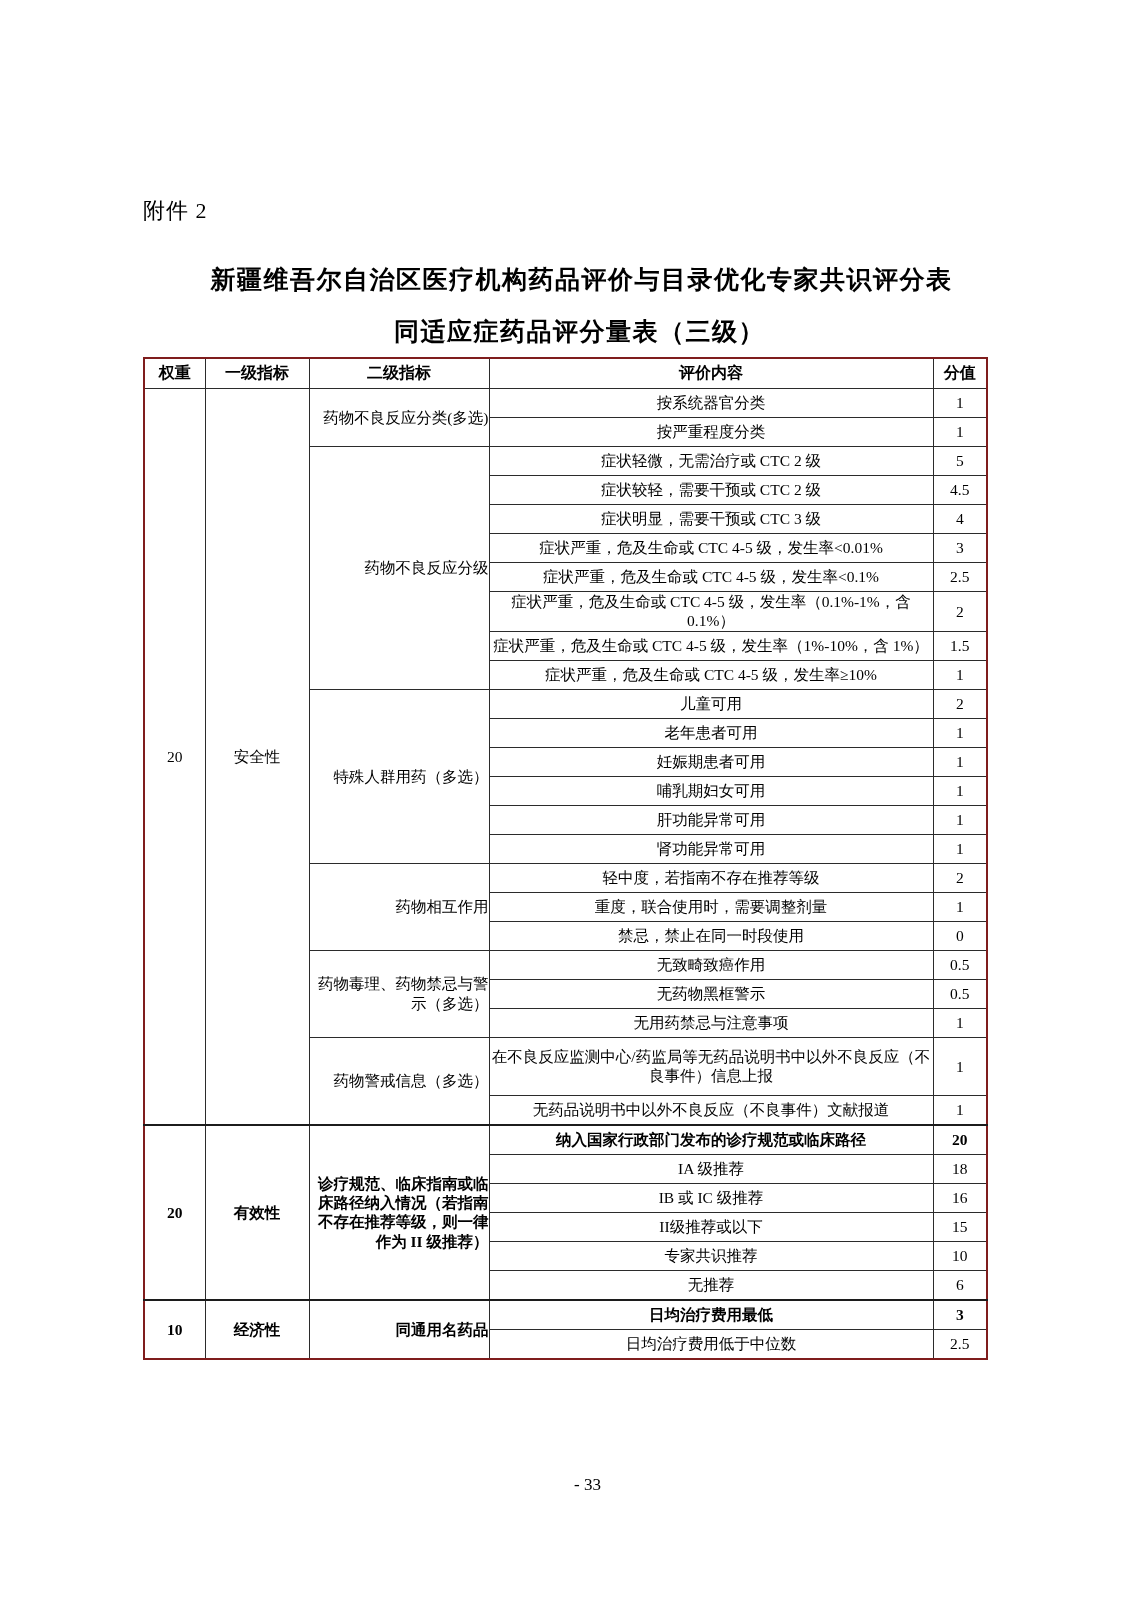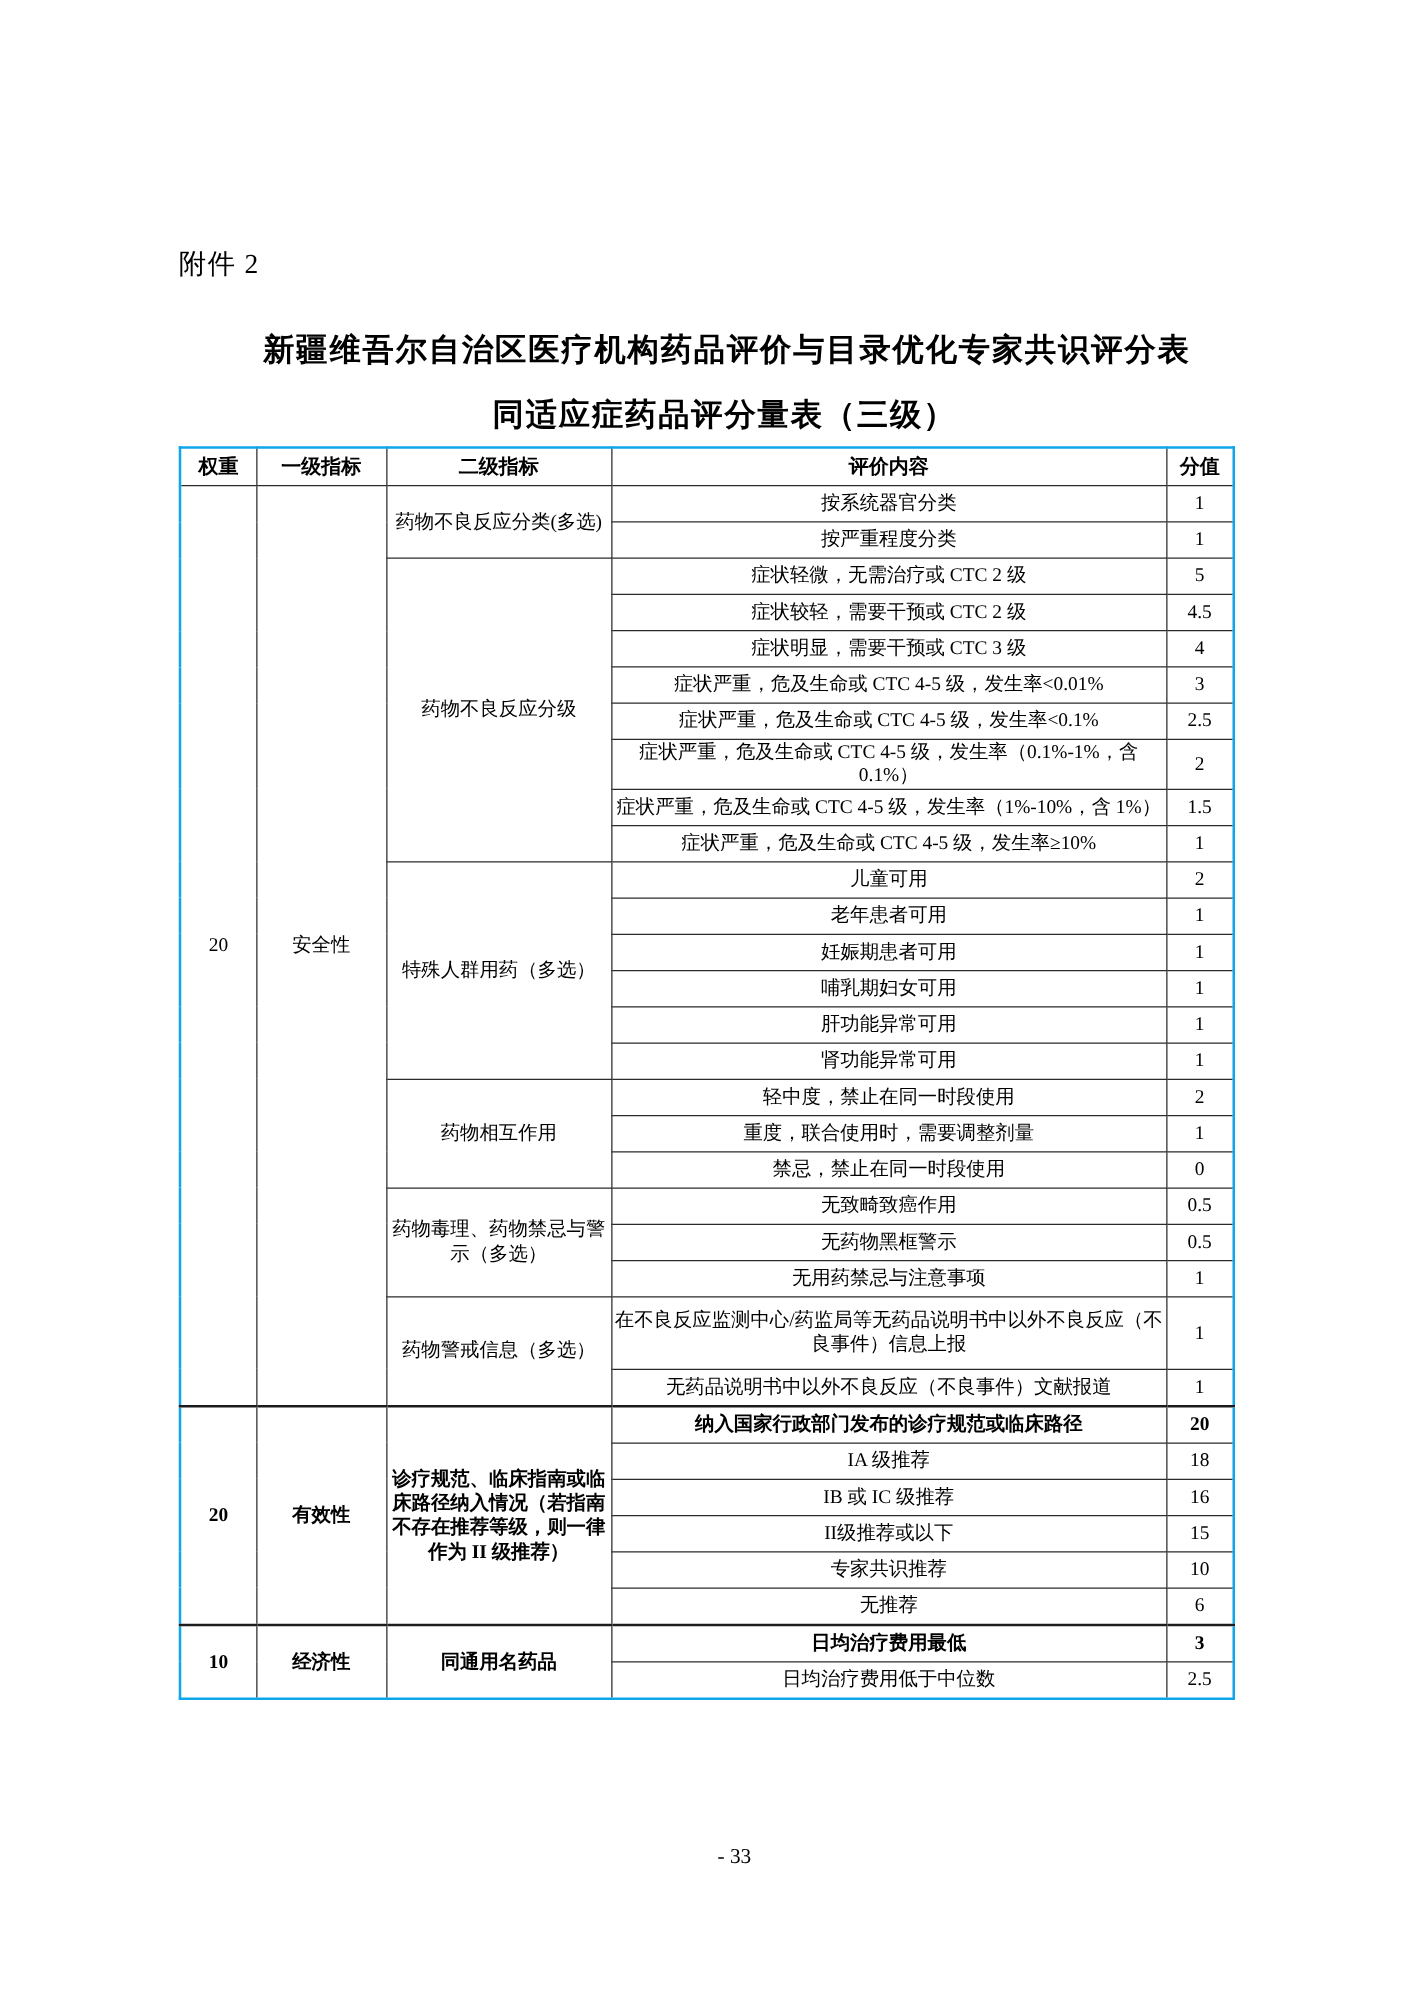--- a/index.html
+++ b/index.html
@@ -49,34 +49,34 @@
     table-layout: fixed;
     width: 843px;
     font-size: 15.5px;
   }
   table.scoring-table td, table.scoring-table th {
     border: 1px solid #2b2b2b;
     vertical-align: middle;
     padding: 0;
     overflow: hidden;
   }
-  table.scoring-table { border: 2px solid #0ea5e9; }
+  table.scoring-table { border: 2px solid #7f1d1d; }
   table.scoring-table th {
     font-family: "Liberation Sans", "DejaVu Sans", sans-serif;
     font-weight: bold;
     font-size: 16px;
     height: 29px;
     text-align: center;
   }
   table.scoring-table td { height: 28px; line-height: 1.25; }
   tr.tall td { height: 57px; }
   tr.section-start td { border-top: 2.5px solid #1c1c1c; font-weight: bold; }
   td.c-center { text-align: center; }
   td.c-sub {
-    text-align: center;
+    text-align: right;
     padding-left: 9px;
     padding-right: 3px;
     line-height: 2.75;
   }
   td.c-content {
     text-align: center;
     padding-left: 11px;
     padding-right: 4px;
     line-height: 29px;
   }
@@ -181,21 +181,21 @@
         <tr>
           <td class="c-content">肝功能异常可用</td>
           <td class="c-score">1</td>
         </tr>
         <tr>
           <td class="c-content">肾功能异常可用</td>
           <td class="c-score">1</td>
         </tr>
         <tr>
           <td class="c-sub" rowspan="3">药物相互作用</td>
-          <td class="c-content">轻中度，禁止在同一时段使用</td>
+          <td class="c-content">轻中度，若指南不存在推荐等级</td>
           <td class="c-score">2</td>
         </tr>
         <tr>
           <td class="c-content">重度，联合使用时，需要调整剂量</td>
           <td class="c-score">1</td>
         </tr>
         <tr>
           <td class="c-content">禁忌，禁止在同一时段使用</td>
           <td class="c-score">0</td>
         </tr>

